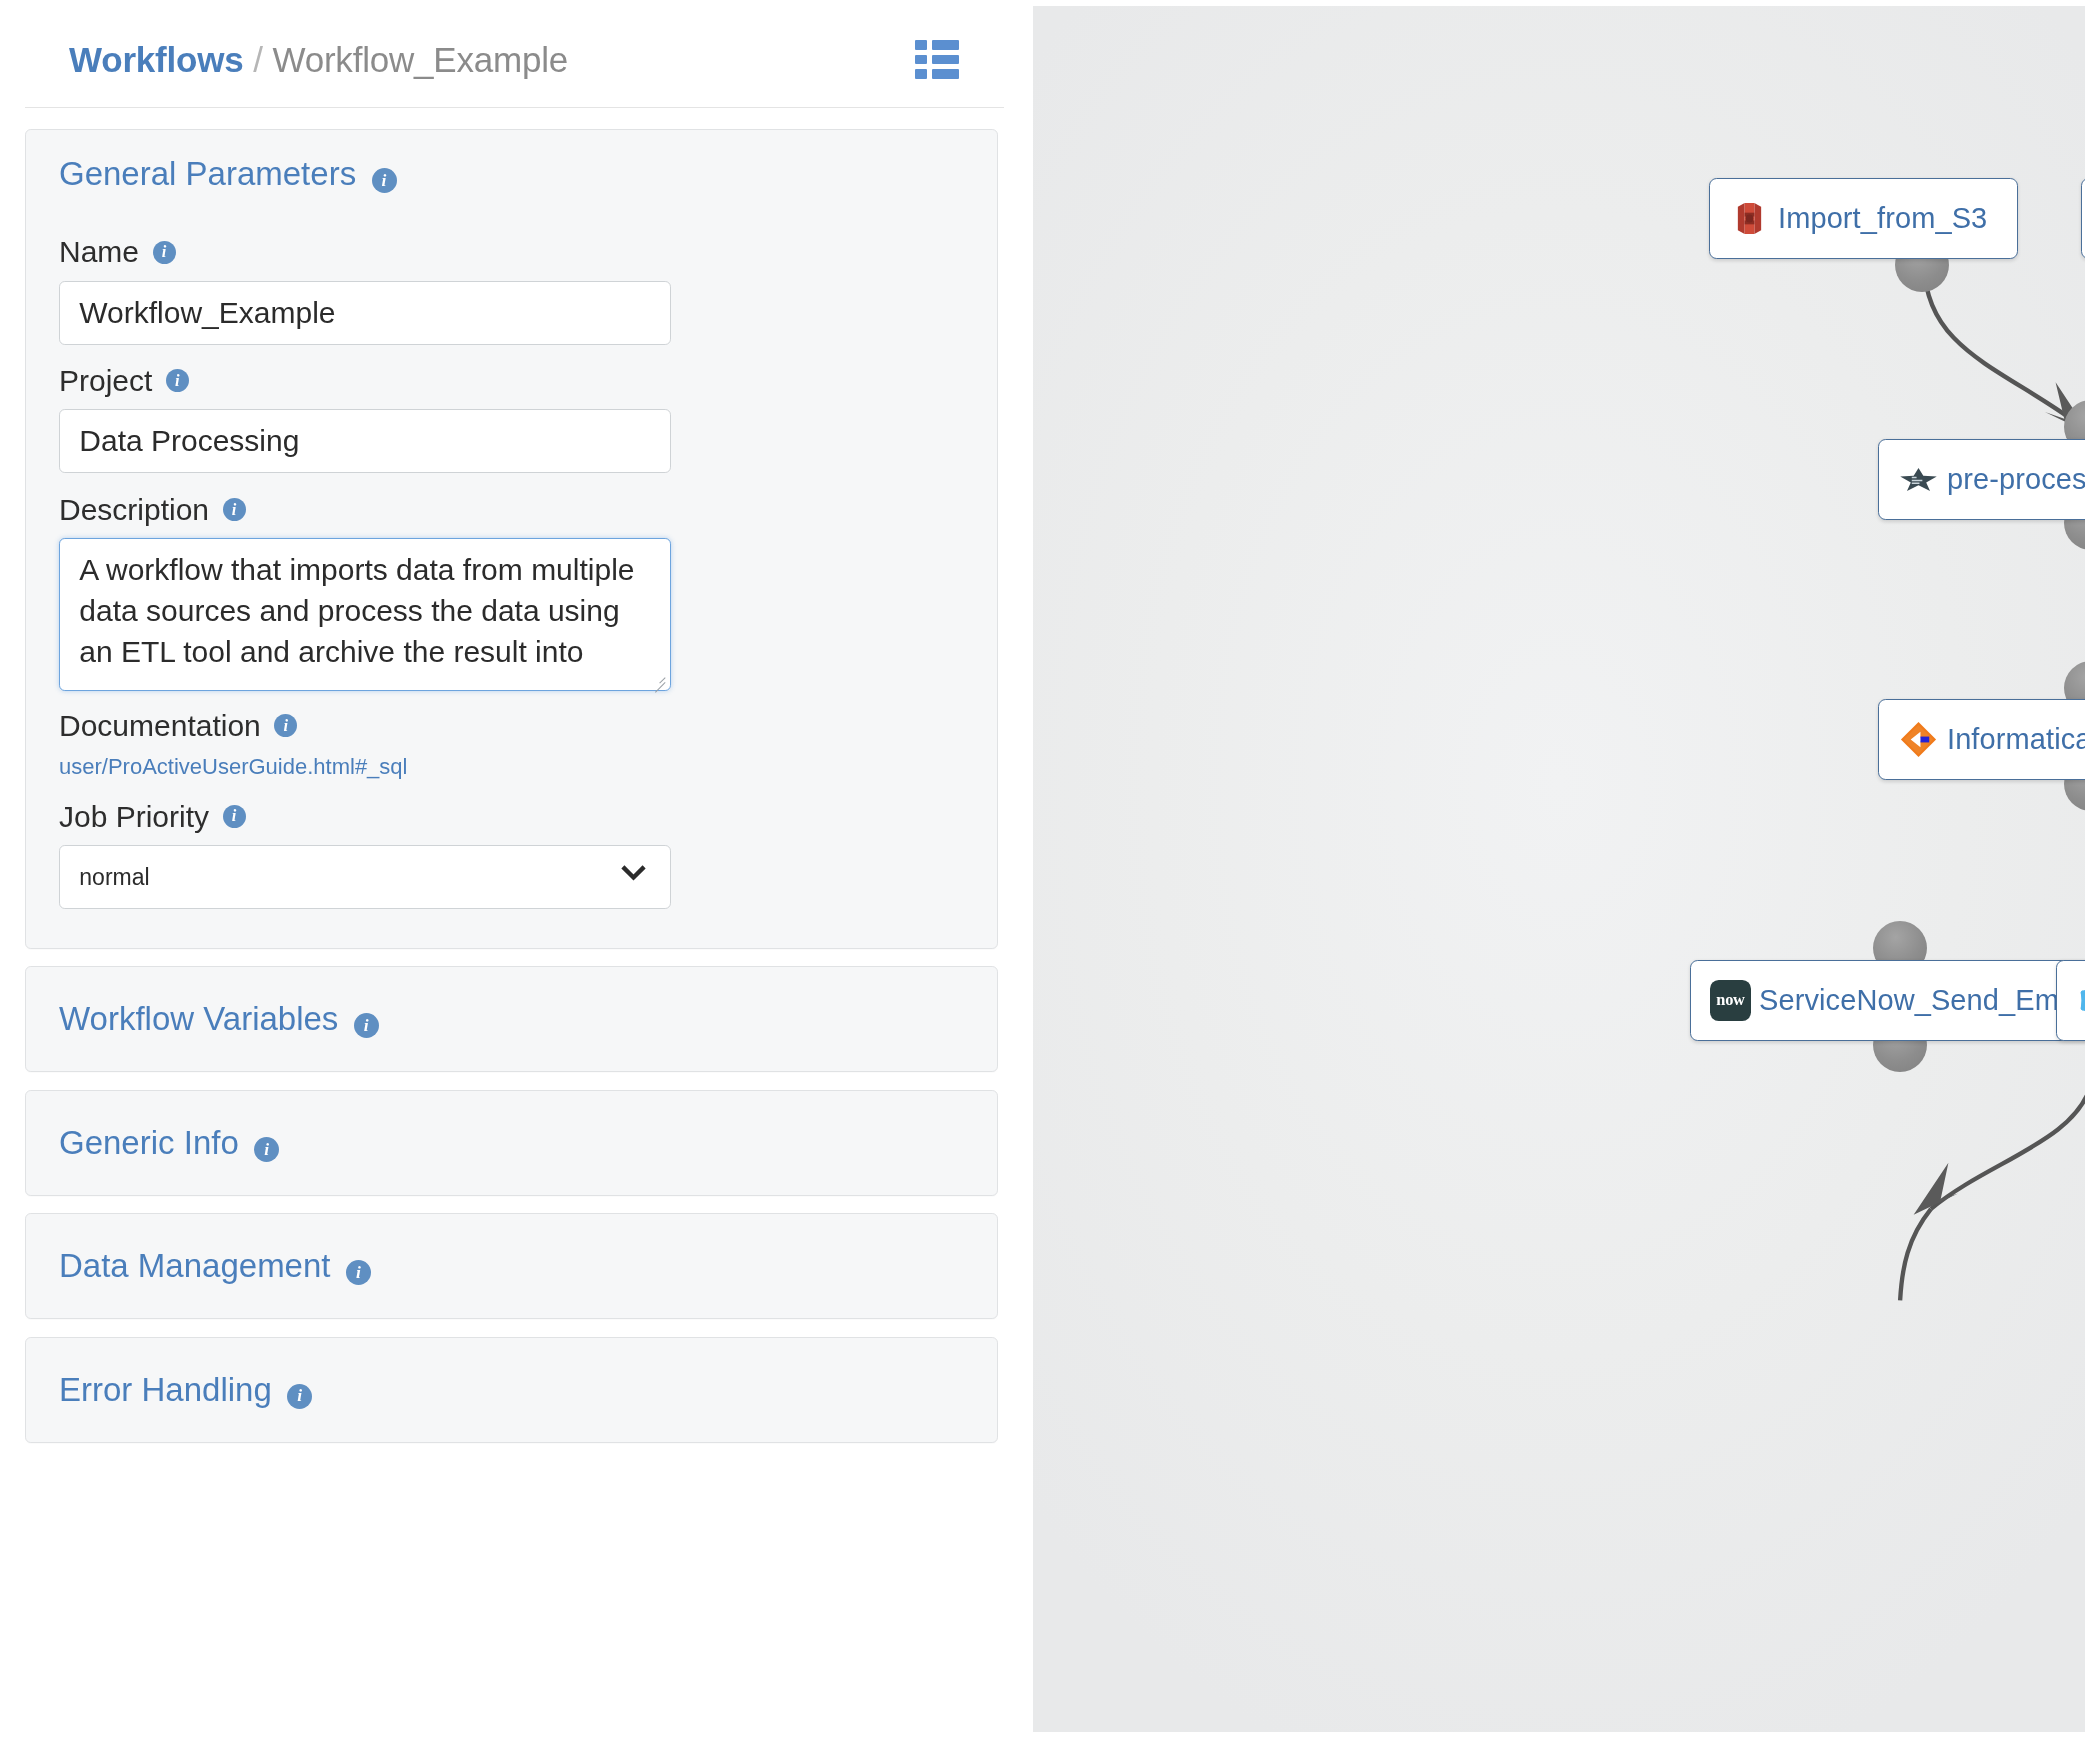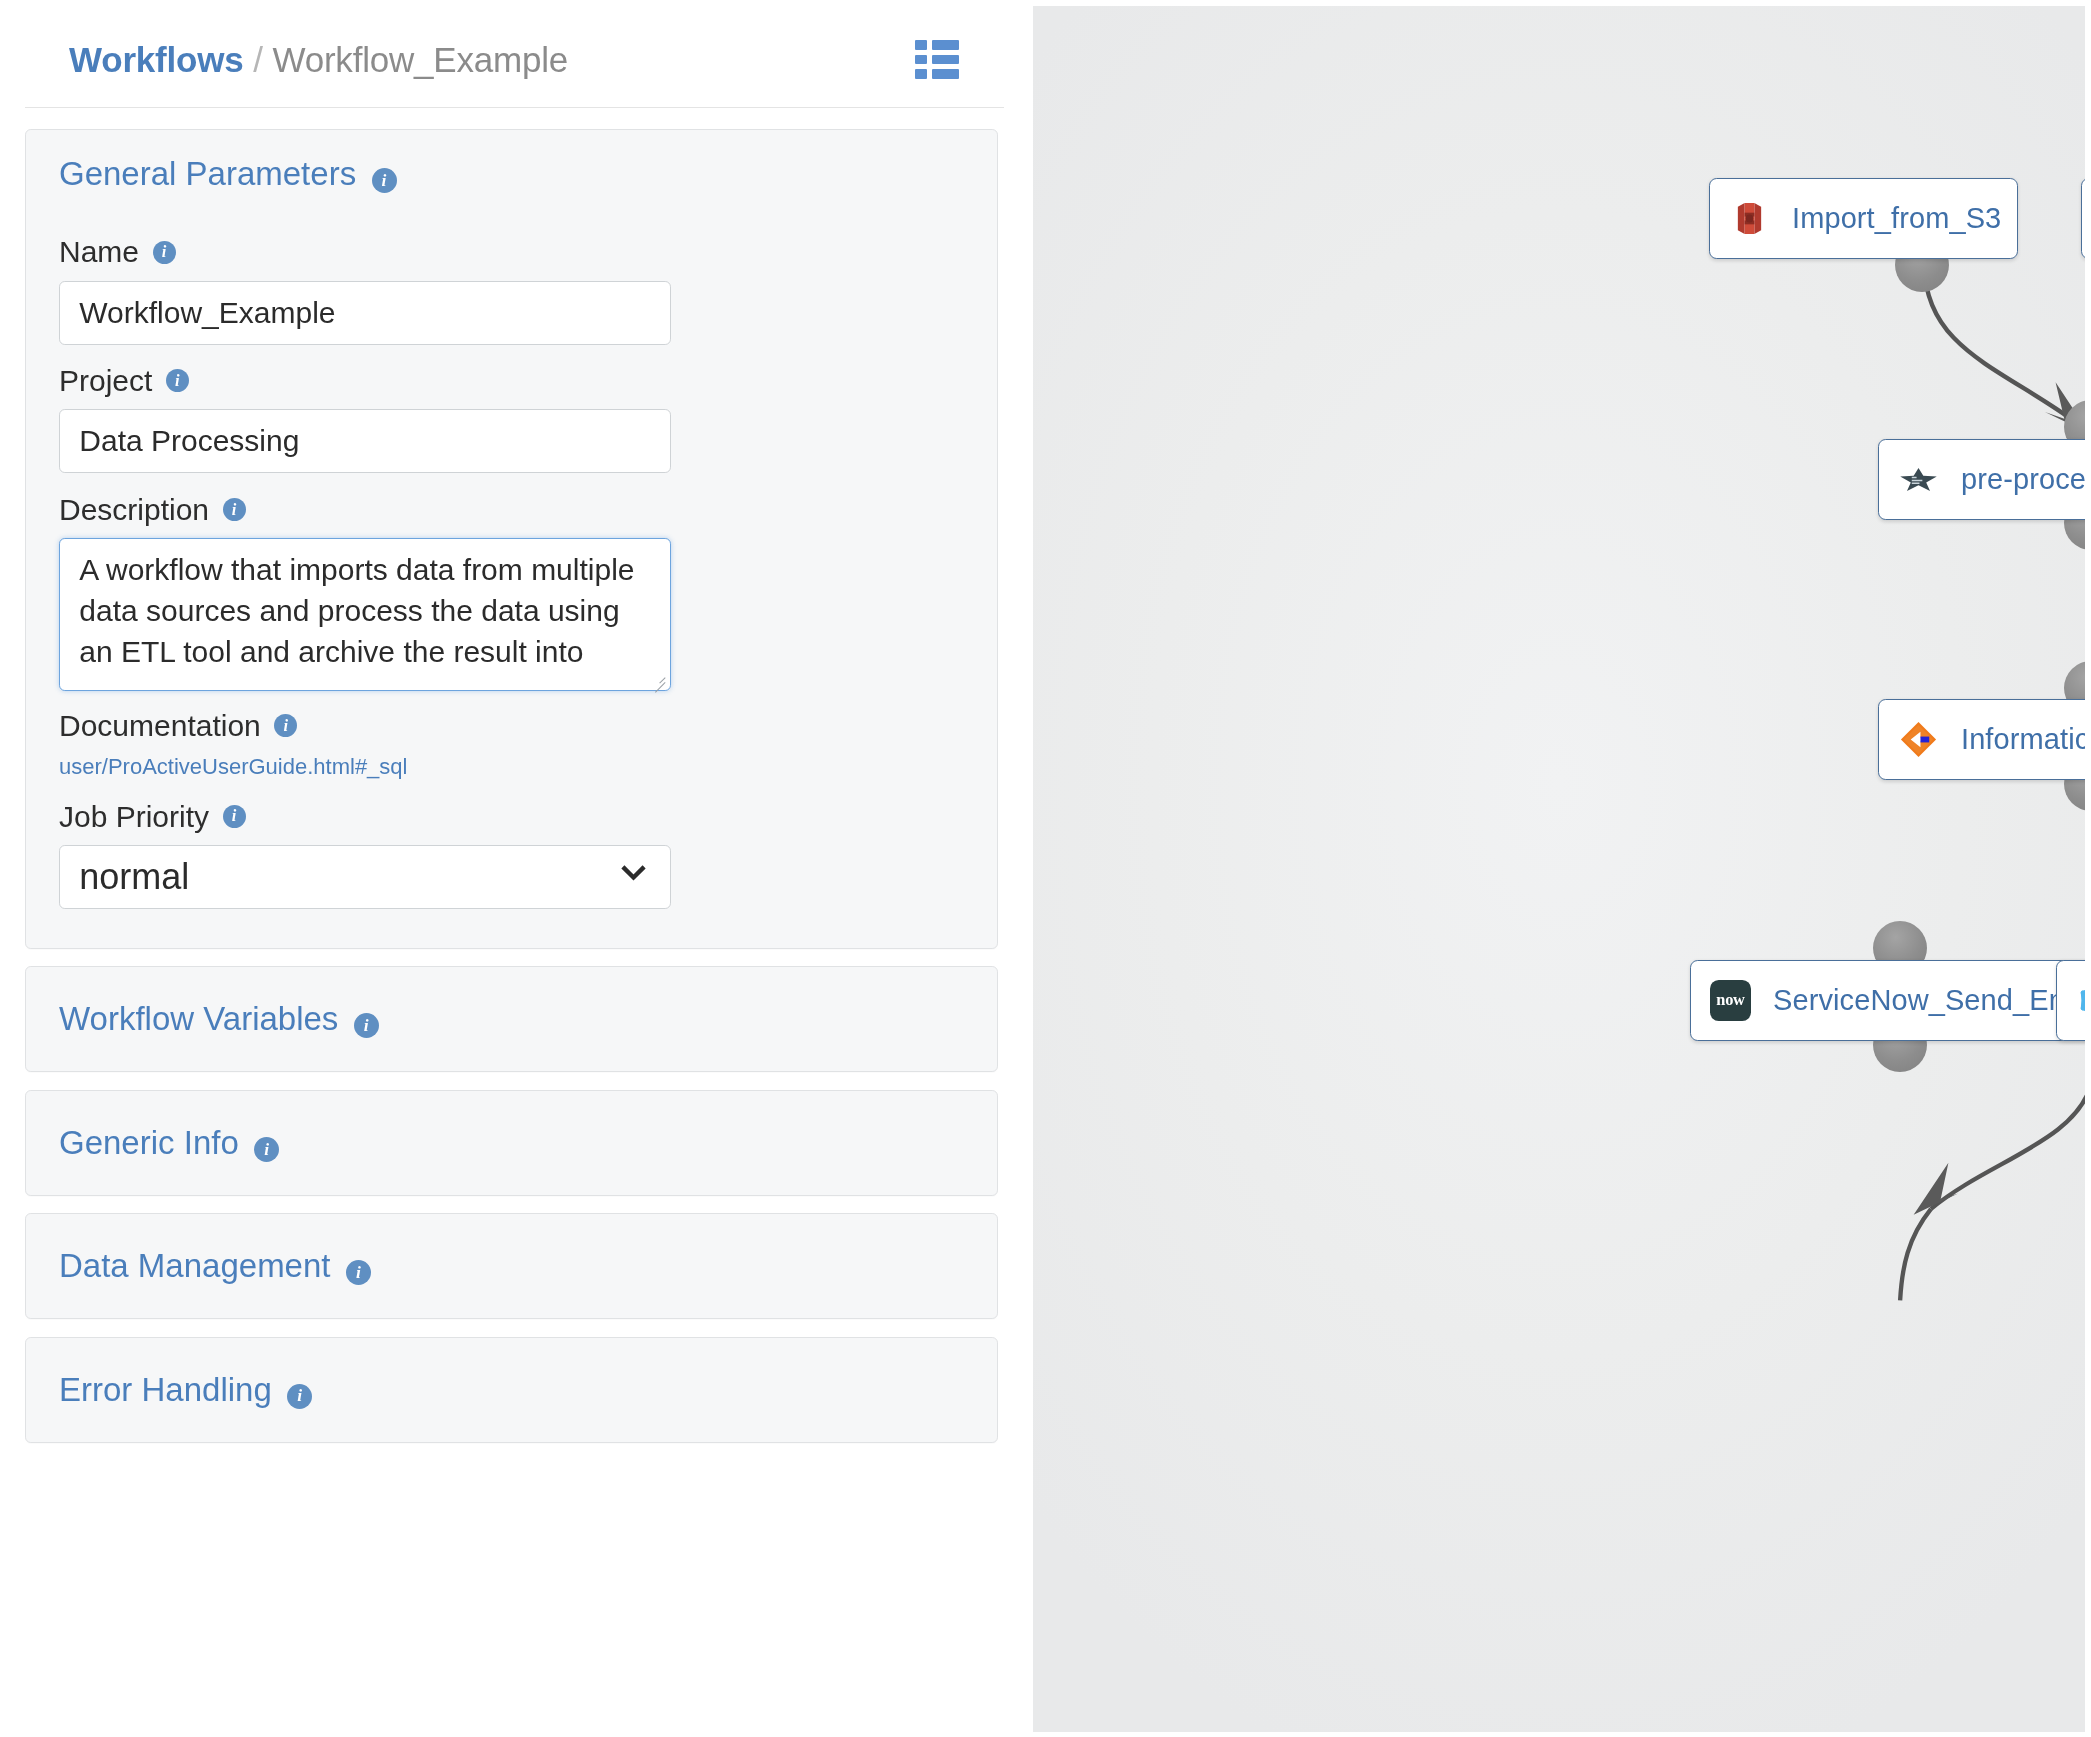--- a/index.html
+++ b/index.html
@@ -209,21 +209,21 @@
   }
 
   .select-wrap { position: relative; width: 612px; }
   .select-box {
     width: 612px;
     height: 64px;
     box-sizing: border-box;
     border: 1px solid #cfd3d6;
     border-radius: 5.8px;
     background: #ffffff;
-    font-size: 36px;
+    font-size: 23px;
     color: #2b2b2b;
     padding: 0 19.3px;
     font-family: "Liberation Sans", sans-serif;
     outline: none;
     display: flex;
     align-items: center;
     cursor: pointer;
   }
   .chevron {
     position: absolute;
@@ -252,21 +252,21 @@
   }
 
   .node {
     position: absolute;
     background: #ffffff;
     border: 1.9px solid #4a6f99;
     border-radius: 7.7px;
     box-sizing: border-box;
     display: flex;
     align-items: center;
-    gap: 22px;
+    gap: 8px;
     padding: 0 19.3px;
     height: 81px;
     box-shadow: 0 1.9px 3.9px rgba(0,0,0,0.13);
     cursor: pointer;
     z-index: 3;
   }
   .node-label {
     font-size: 29px;
     color: #3f6fa8;
     white-space: nowrap;

